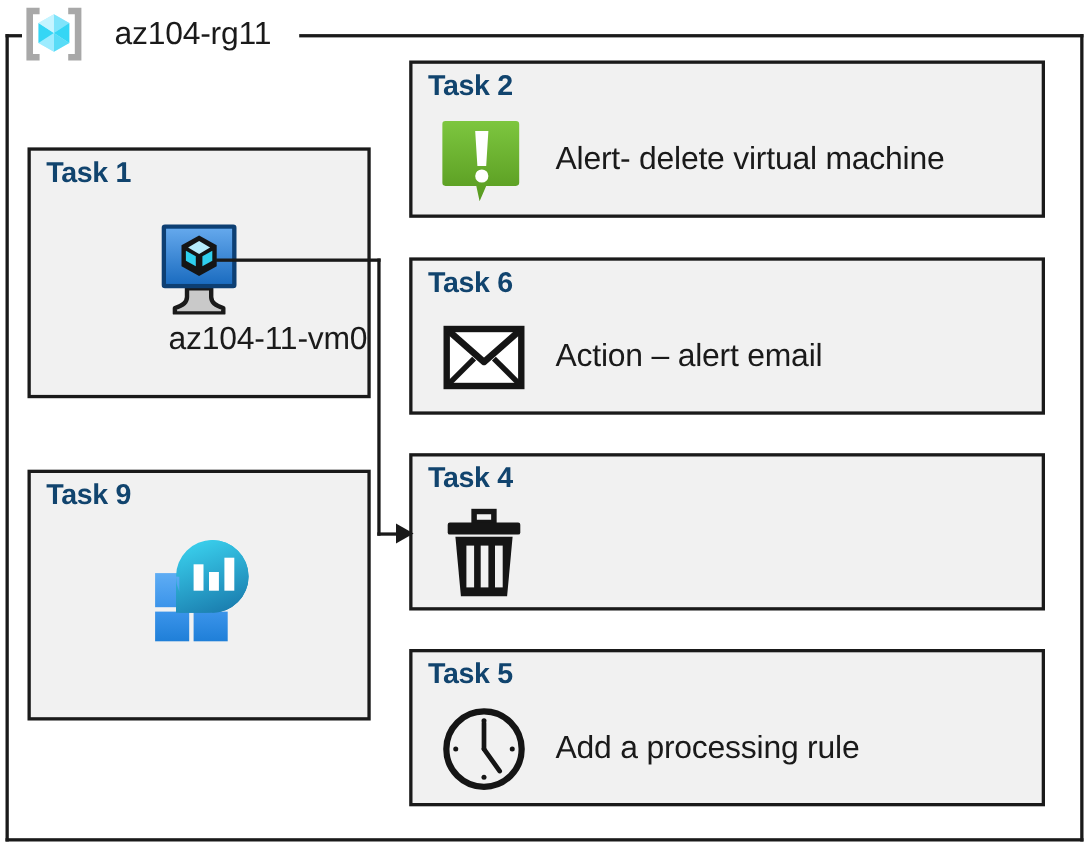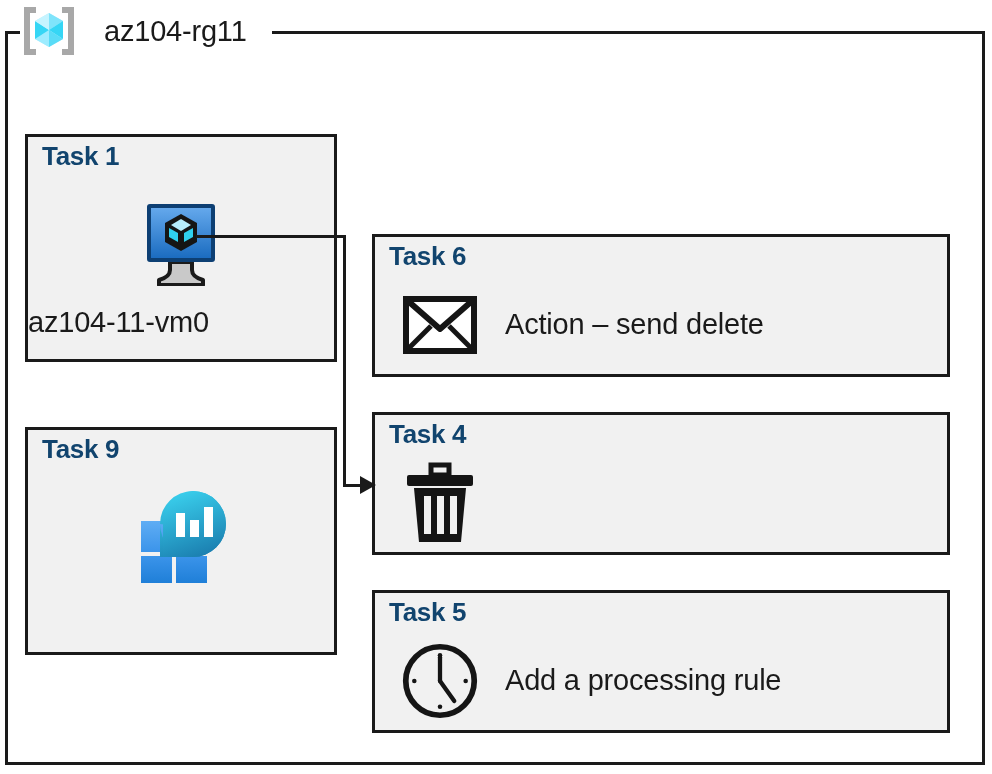--- a/index.html
+++ b/index.html
@@ -90,22 +90,22 @@
     left: 0; right: 0;
     top: 56px;
     height: 100px;
     display: flex;
     align-items: center;
     justify-content: center;
   }
   .box-left .caption {
     position: absolute;
     left: 0; right: 0;
-    bottom: 22px;
-    text-align: left;
+    bottom: 36px;
+    text-align: right;
     margin-top: 31px;
   }
 
   
   .box-right { width: 578px; height: 143px; }
   .box-right .row {
     position: absolute;
     left: 26px;
     right: 14px;
     top: 44px;
@@ -224,33 +224,52 @@
                  M33 37 L33 70 L66 70 a33 33 0 0 0 -33 -33 z" fill="url(#lqbubble)"></path>
         <path d="M66 4 a33 33 0 0 1 0 66 L36 70 L36 37 A33 33 0 0 1 66 4 z" fill="url(#lqbubble)"></path>
 
         <rect x="49" y="26" width="9" height="24" fill="#ffffff"></rect>
         <rect x="63" y="33" width="9" height="17" fill="#ffffff"></rect>
         <rect x="77" y="20" width="9" height="30" fill="#ffffff"></rect>
       </svg>
     </div>
   </div>
 
+  <div class="task-box box-right" style="left:372px; top:55px;">
+    <div class="task-title">Task 2</div>
+    <div class="row">
+      <div class="icon-slot">
+        <svg width="76" height="80" viewBox="0 0 76 80">
+          <defs>
+            <linearGradient id="alertg" x1="0" y1="0" x2="0" y2="1">
+              <stop offset="0%" stop-color="#7dc63f"></stop>
+              <stop offset="100%" stop-color="#57991f"></stop>
+            </linearGradient>
+          </defs>
+          <path d="M3 4 h64 a3 3 0 0 1 3 3 v53 a3 3 0 0 1 -3 3 H40 l-6 14 l-3 -14 H3 a3 3 0 0 1 -3 -3 V7 a3 3 0 0 1 3 -3 z" fill="url(#alertg)"></path>
+          <path d="M30 13 h12 l-2 32 h-8 z" fill="#ffffff"></path>
+          <circle cx="36" cy="54" r="6" fill="#ffffff"></circle>
+        </svg>
+      </div>
+      <div class="task-body-text">Alert- delete virtual machine</div>
+    </div>
+  </div>
 
   <div class="task-box box-right" style="left:372px; top:234px;">
     <div class="task-title">Task 6</div>
     <div class="row">
       <div class="icon-slot">
         <svg width="74" height="58" viewBox="0 0 74 58">
           <rect x="3" y="3" width="68" height="52" fill="#ffffff" stroke="#151515" stroke-width="6"></rect>
           <path d="M5 5 L37 33 L69 5" fill="none" stroke="#151515" stroke-width="6" stroke-linejoin="round"></path>
           <path d="M5 53 L28 30" fill="none" stroke="#151515" stroke-width="5"></path>
           <path d="M69 53 L46 30" fill="none" stroke="#151515" stroke-width="5"></path>
         </svg>
       </div>
-      <div class="task-body-text">Action – send delete</div>
+      <div class="task-body-text">Action – alert email</div>
     </div>
   </div>
 
   <div class="task-box box-right" style="left:372px; top:412px;">
     <div class="task-title">Task 4</div>
     <div class="row">
       <div class="icon-slot">
         <svg width="70" height="82" viewBox="0 0 70 82">
 
           <path d="M26 3 h18 v10 h-18 z" fill="none" stroke="#151515" stroke-width="5"></path>

